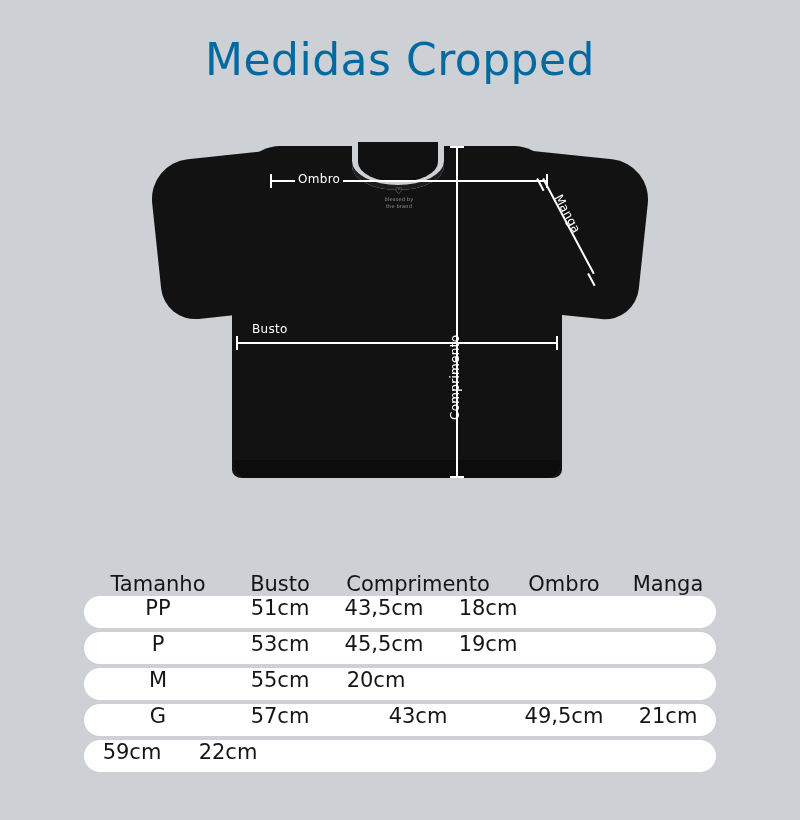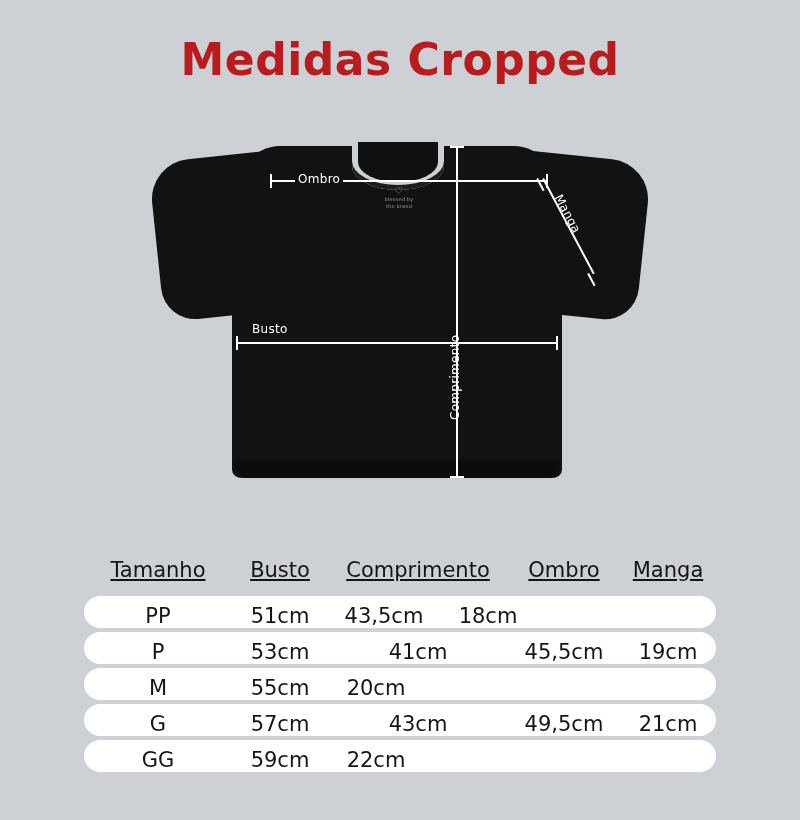--- a/index.html
+++ b/index.html
@@ -16,22 +16,22 @@
   }
 
   
   .title {
     position: absolute;
     top: 34px;
     left: 0;
     width: 800px;
     text-align: center;
     font-size: 44px;
-    font-weight: 700;
-    color: #b91c1c;
+    font-weight: 400;
+    color: #0369a1;
     letter-spacing: 0.5px;
   }
 
   
   .illustration {
     position: absolute;
     top: 130px;
     left: 140px;
     width: 520px;
     height: 380px;
@@ -162,29 +162,28 @@
 
   
   .table {
     position: absolute;
     top: 558px;
     left: 84px;
     width: 632px;
   }
   .table-head {
     display: flex;
-    align-items: flex-start;
+    align-items: flex-end;
     height: 38px;
     color: #151515;
     font-size: 21px;
-    text-decoration: underline;
   }
   .table-row {
     display: flex;
-    align-items: flex-end;
+    align-items: flex-start;
     height: 32px;
     margin-bottom: 4px;
     background: #ffffff;
     border-radius: 16px;
     color: #151515;
     font-size: 21px;
   }
   .col { text-align: center; }
   .col-0 { width: 148px; }
   .col-1 { width: 96px; }
@@ -246,37 +245,35 @@
   <div class="table-row">
     <div class="col col-0">PP</div>
     <div class="col col-1">51cm</div>
     <div class="col col-3">43,5cm</div>
     <div class="col col-4">18cm</div>
   </div>
 
   <div class="table-row">
     <div class="col col-0">P</div>
     <div class="col col-1">53cm</div>
-    <div class="col col-2">41cm</div>
     <div class="col col-3">45,5cm</div>
     <div class="col col-4">19cm</div>
   </div>
 
   <div class="table-row">
     <div class="col col-0">M</div>
     <div class="col col-1">55cm</div>
     <div class="col col-4">20cm</div>
   </div>
 
   <div class="table-row">
     <div class="col col-0">G</div>
     <div class="col col-1">57cm</div>
     <div class="col col-2">43cm</div>
     <div class="col col-3">49,5cm</div>
     <div class="col col-4">21cm</div>
   </div>
 
   <div class="table-row">
-    <div class="col col-0">GG</div>
     <div class="col col-1">59cm</div>
     <div class="col col-4">22cm</div>
   </div>
 </div>
 
 </body></html>

